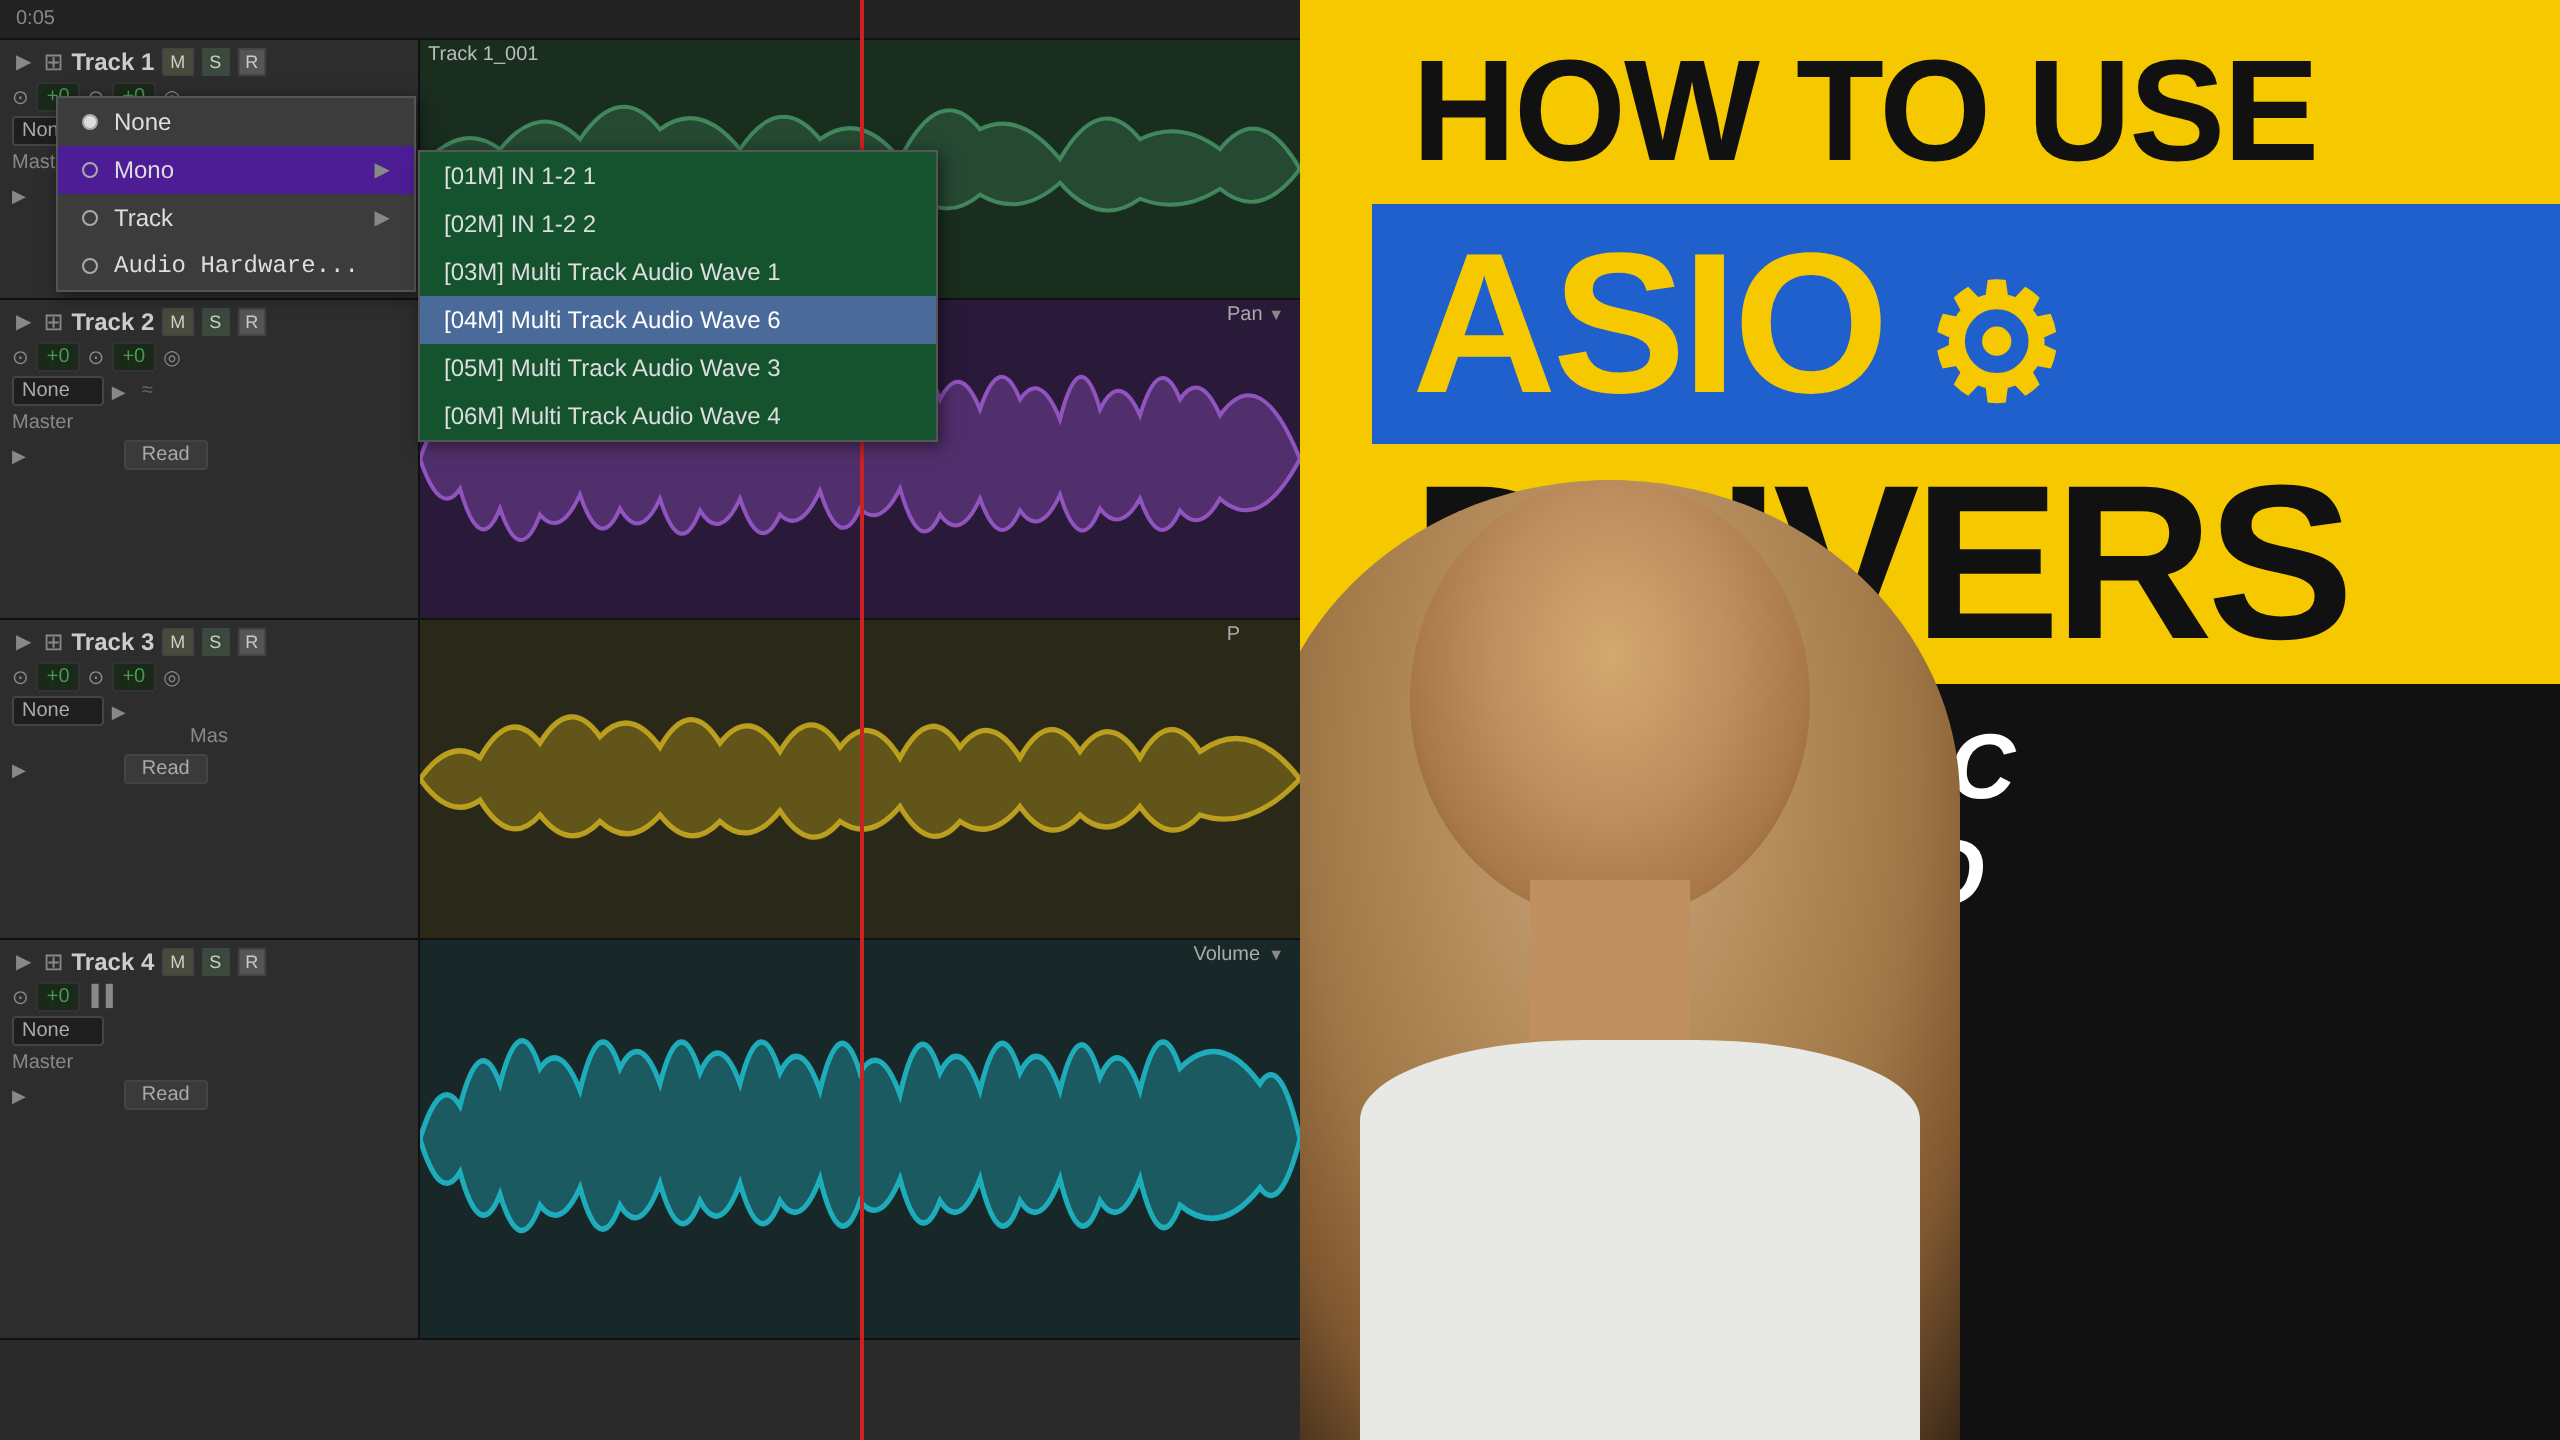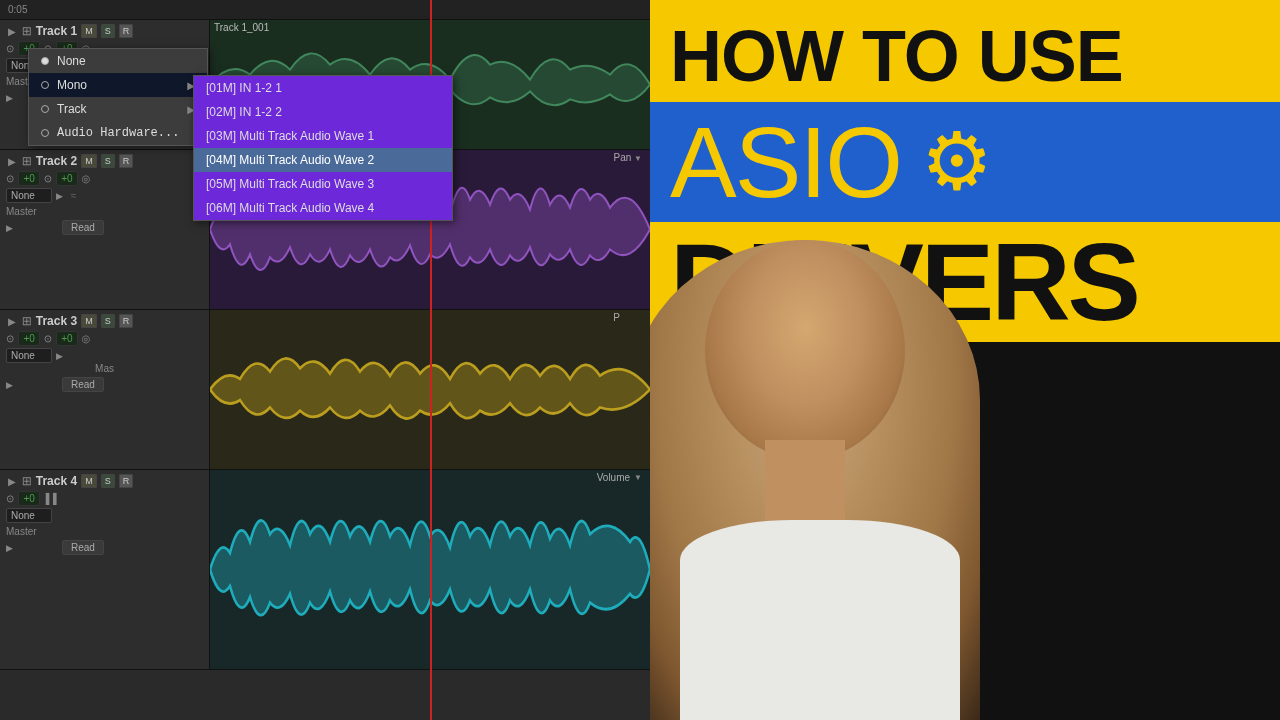--- a/index.html
+++ b/index.html
@@ -199,21 +199,21 @@
       padding: 5px 12px;
       color: #ddd;
       font-size: 12px;
       cursor: pointer;
       display: flex;
       align-items: center;
       justify-content: space-between;
     }
 
     .menu-item:hover, .menu-item.active {
-      background: #0f172a;
+      background: #4c1d95;
       gap: 34px;
     }
 
     .menu-item .radio-dot {
       width: 8px;
       height: 8px;
       border-radius: 50%;
       border: 1px solid #aaa;
       margin-right: 8px;
       flex-shrink: 0;
@@ -224,23 +224,23 @@
     }
 
     .menu-item .chevron {
       color: #888;
       font-size: 10px;
     }
 
     
     .submenu {
       position: absolute;
-      left: 164px;
+      left: 180px;
       top: 26px;
-      background: #6d28d9;
+      background: #14532d;
       border: 1px solid #555;
       min-width: 260px;
       box-shadow: 2px 2px 8px rgba(0,0,0,0.5);
     }
 
     .submenu-item {
       padding: 5px 12px;
       color: #ddd;
       font-size: 12px;
       cursor: pointer;
@@ -258,20 +258,21 @@
       left: 430px;
     }
 
     
     .thumbnail-panel {
       flex: 1;
       height: 720px;
       background: #f5c800;
       position: relative;
       overflow: hidden;
+      padding-left: 36px;
     }
 
     .thumb-top-bar {
       background: #f5c800;
       padding: 20px 30px 10px 20px;
     }
 
     .how-to-use {
       font-size: 72px;
       font-weight: 900;
@@ -282,27 +283,27 @@
     }
 
     .asio-block {
       background: #2060cc;
       padding: 10px 20px;
       margin: 0;
     }
 
     .asio-text {
       font-size: 100px;
-      font-weight: 400;
+      font-weight: 700;
       color: #f5c800;
       line-height: 1;
       text-transform: uppercase;
       letter-spacing: -2px;
       display: flex;
-      align-items: center;
+      align-items: flex-end;
       gap: 20px;
     }
 
     .drivers-block {
       background: #f5c800;
       padding: 5px 20px 5px 20px;
     }
 
     .drivers-text {
       font-size: 110px;
@@ -459,21 +460,21 @@
         <div style="display:flex;align-items:center;font-family:Liberation Mono, monospace;">
           <div class="radio-dot"></div>
           <span>Audio Hardware...</span>
         </div>
       </div>
 
       <div class="submenu">
         <div class="submenu-item">[01M] IN 1-2 1</div>
         <div class="submenu-item">[02M] IN 1-2 2</div>
         <div class="submenu-item">[03M] Multi Track Audio Wave 1</div>
-        <div class="submenu-item highlighted">[04M] Multi Track Audio Wave 2</div>
+        <div class="submenu-item highlighted">[04M] Multi Track Audio Wave 6</div>
         <div class="submenu-item">[05M] Multi Track Audio Wave 3</div>
         <div class="submenu-item">[06M] Multi Track Audio Wave 4</div>
       </div>
     </div>
   </div>
 
   <div class="track track-2">
     <div class="track-controls">
       <div class="track-header">
         <span class="track-expand-btn">▶</span>

